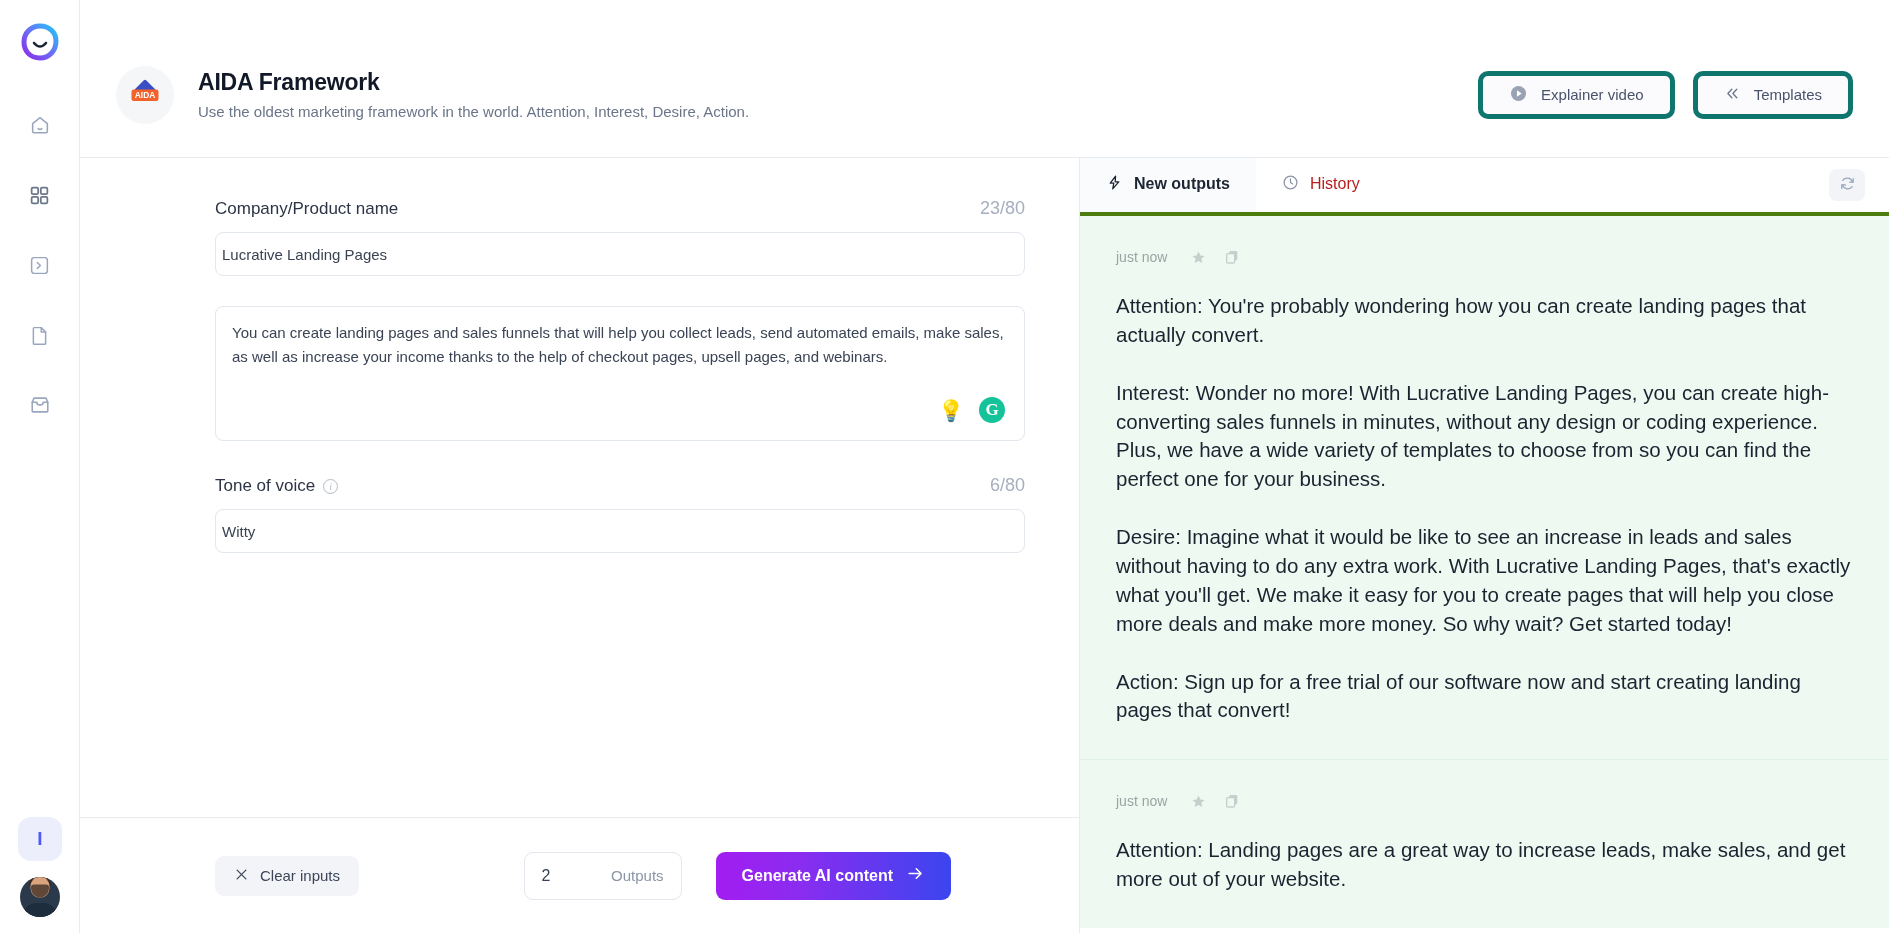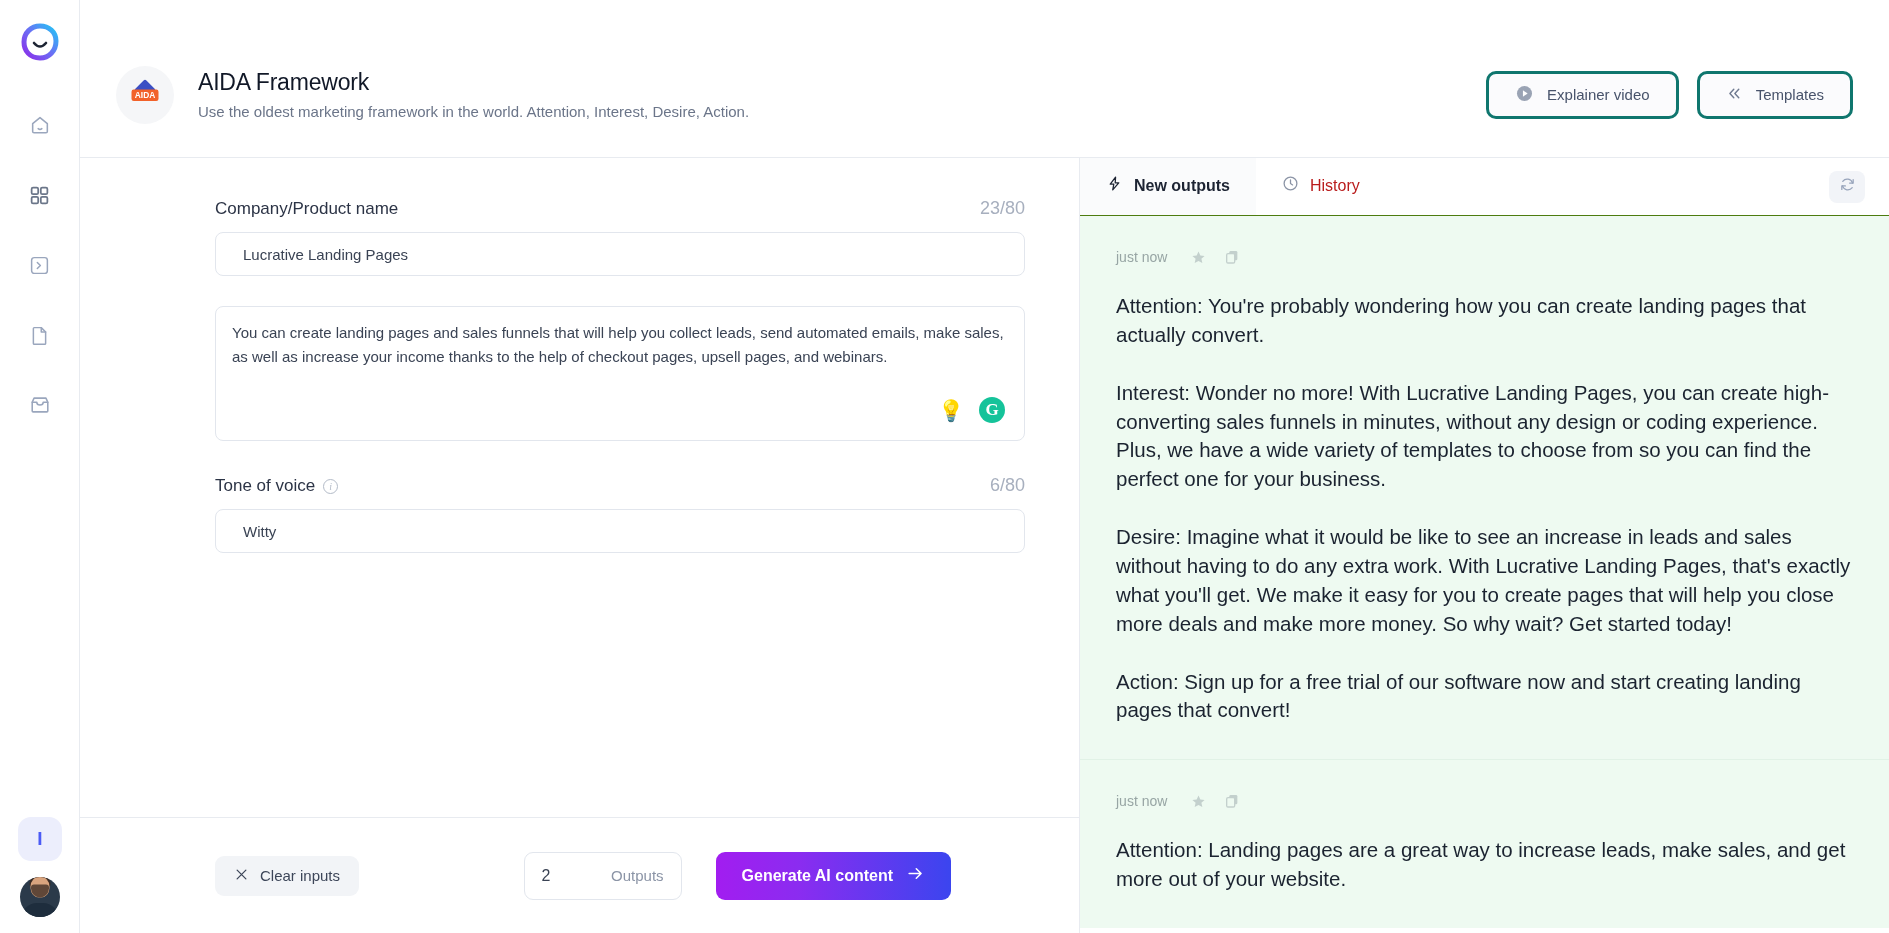--- a/index.html
+++ b/index.html
@@ -51,25 +51,25 @@
   
   .header {
     height: 126px; border-bottom: 1px solid #e8ebf0;
     display: flex; align-items: center; padding: 0 36px 0 36px; flex: 0 0 126px;
   }
   .tpl-icon {
     width: 58px; height: 58px; border-radius: 50%; background: #f5f6f8;
     display: flex; align-items: center; justify-content: center; flex: 0 0 58px;
   }
   .head-text { margin-left: 24px; flex: 1; min-width: 0; }
-  .head-title { font-size: 23px; font-weight: 400; color: #111827; letter-spacing: -.2px; }
+  .head-title { font-size: 23px; font-weight: 700; color: #111827; letter-spacing: -.2px; }
   .head-sub { font-size: 15px; color: #6b7589; margin-top: 7px; }
   .head-actions { display: flex; gap: 18px; align-items: center; }
   .btn-outline {
-    height: 48px; padding: 0 26px; border: 3px solid #0f766e; border-radius: 10px;
+    height: 48px; padding: 0 26px; border: 5px solid #0f766e; border-radius: 10px;
     background: #fbfbfd; display: flex; align-items: center; gap: 13px;
     font-size: 15px; color: #48536b; cursor: pointer; white-space: nowrap;
   }
 
   
   .body { flex: 1; display: flex; min-height: 0; }
 
   
   .form-col {
     width: 1000px; flex: 0 0 1000px; border-right: 1px solid #e8ebf0;
@@ -77,21 +77,21 @@
   }
   .form-scroll { flex: 1; padding: 40px 0 0 0; overflow: hidden; }
   .field { width: 810px; margin: 0 0 0 135px; }
   .field + .field { margin-top: 30px; }
   .field-head { display: flex; align-items: baseline; justify-content: space-between; margin-bottom: 13px; }
   .field-label { font-size: 17px; color: #2c3446; display: flex; align-items: center; gap: 8px; }
   .req { color: #9aa3b4; font-size: 15px; }
   .counter { font-size: 18px; color: #a7afbe; }
   .input {
     width: 100%; height: 44px; border: 1px solid #e2e6ed; border-radius: 8px;
-    padding: 0 27px; font-size: 15px; color: #3a4354;
+    padding: 0 6px; font-size: 15px; color: #3a4354;
     font-family: "Liberation Sans", sans-serif; background: #fff; outline: none;
   }
   .textarea-wrap { position: relative; }
   .textarea {
     width: 100%; height: 135px; border: 1px solid #e2e6ed; border-radius: 8px;
     padding: 14px 16px; font-size: 15px; line-height: 1.62; color: #3a4354;
     font-family: "Liberation Sans", sans-serif; resize: none; outline: none; background: #fff;
   }
   .ta-icons { position: absolute; right: 20px; bottom: 22px; display: flex; align-items: center; gap: 14px; }
   .bulb { font-size: 21px; line-height: 1; }
@@ -129,21 +129,21 @@
     height: 48px; padding: 12px 26px; border: none; border-radius: 9px;
     background: linear-gradient(90deg, #a21df0 0%, #8b2cf0 35%, #3b45ef 100%);
     color: #fff; font-size: 16px; font-weight: 700; cursor: pointer;
     display: flex; align-items: center; gap: 13px; margin-left: 18px;
     font-family: "Liberation Sans", sans-serif; white-space: nowrap;
   }
 
   
   .out-col { flex: 1; display: flex; flex-direction: column; min-width: 0; }
   .tabs { height: 58px; flex: 0 0 58px; display: flex; align-items: stretch;
-          border-bottom: 1px solid #4d7c0f; position: relative; }
+          border-bottom: 4px solid #4d7c0f; position: relative; }
   .tab {
     display: flex; align-items: center; gap: 11px; padding: 0 26px;
     font-size: 16px; color: #b91c1c; cursor: pointer; border-bottom: 2px solid transparent;
   }
   .tab.active { color: #1d2433; font-weight: 600; background: #fafbfc; border-bottom-color: transparent; }
   .refresh-btn {
     position: absolute; right: 24px; top: 50%; transform: translateY(-50%);
     width: 36px; height: 32px; border-radius: 8px; background: #f2f4f8;
     display: flex; align-items: center; justify-content: center; cursor: pointer;
   }

